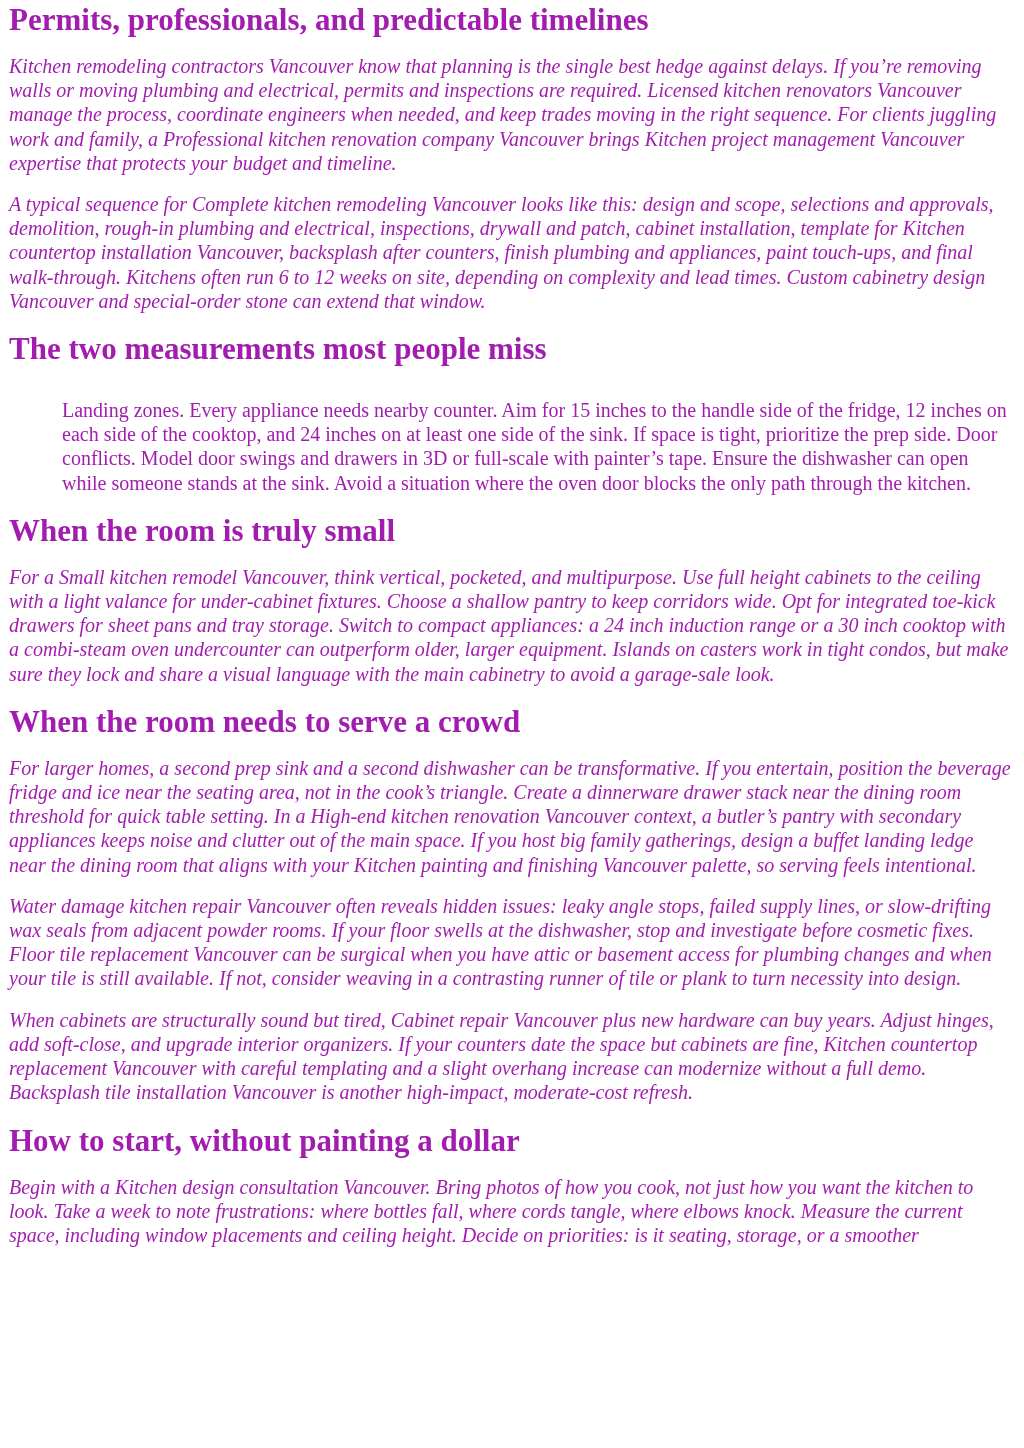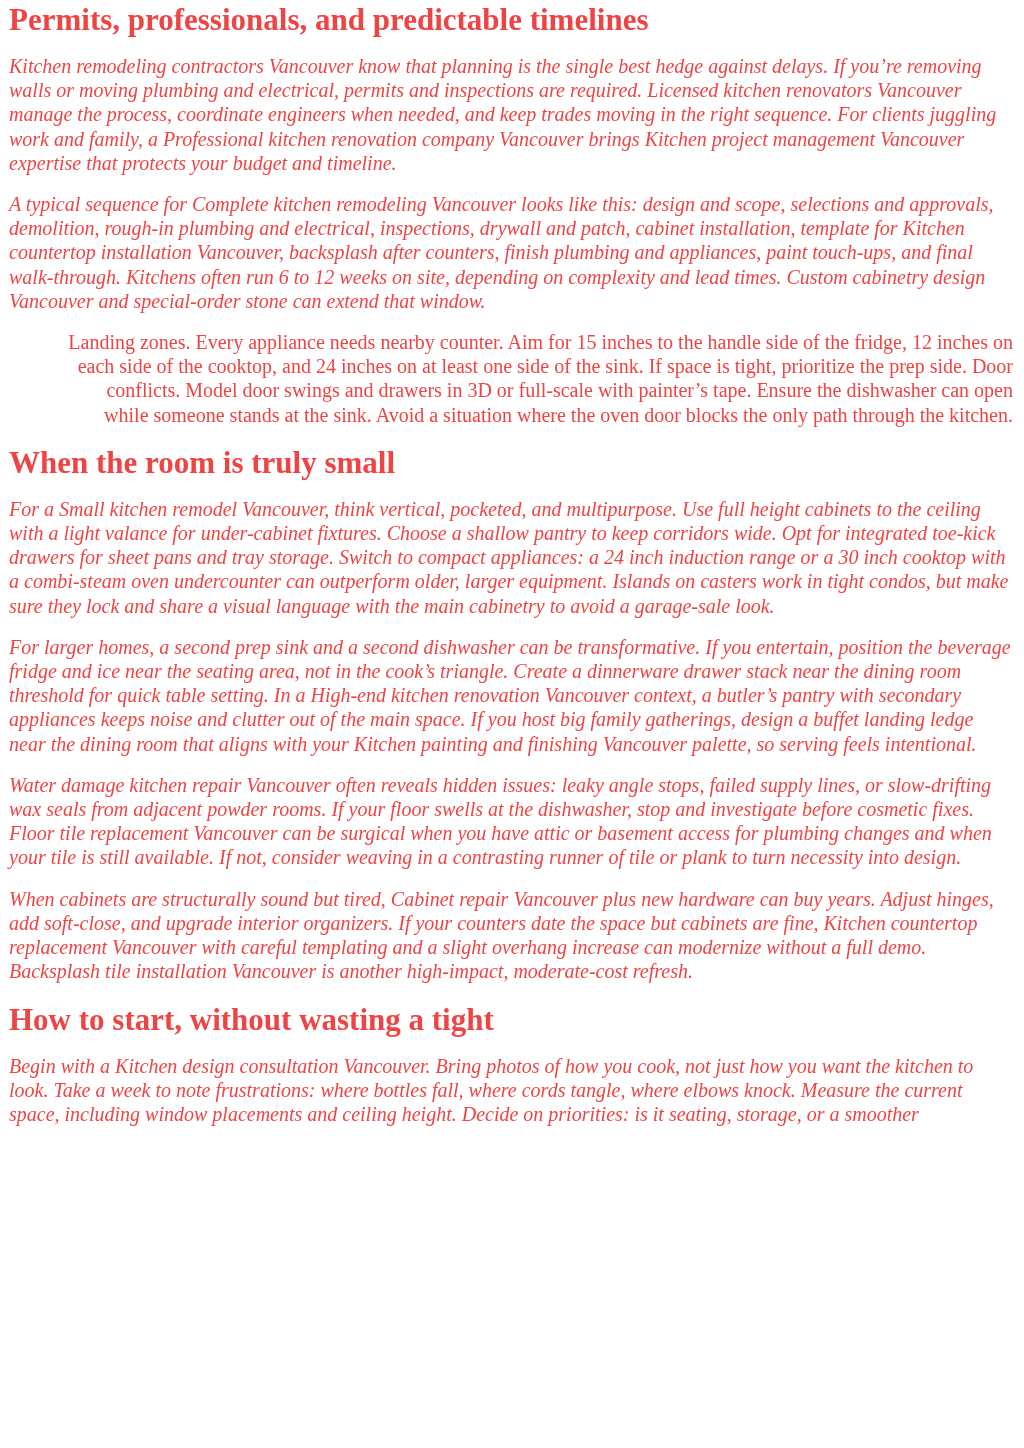--- a/index.html
+++ b/index.html
@@ -7,67 +7,68 @@
     padding: 0;
     background: #ffffff;
   }
   .page {
     width: 1024px;
     height: 1448px;
     box-sizing: border-box;
     padding: 2px 11px 0 9px;
     overflow: hidden;
     background: #ffffff;
-    color: #ef4444;
+    color: #a21caf;
     font-family: "Liberation Serif", "DejaVu Serif", serif;
     font-size: 20px;
     line-height: 24.2px;
     text-align: left;
   }
   .page h1, .page h2 {
     font-size: 31px;
     line-height: 35px;
     font-weight: bold;
     margin: 18px 0 17px 0;
     letter-spacing: 0;
   }
   .page h1 {
     margin-top: 0;
   }
   .page p {
     margin: 17px 0;
     font-style: italic;
   }
   .page blockquote {
-    margin: 17px 0 17px 53px;
+    margin: 32px 0 17px 53px;
     padding: 0;
-    text-align: right;
   }
 </style>
 </head>
 <body>
 
 <div class="page">
   <h1>Permits, professionals, and predictable timelines</h1>
 
   <p>Kitchen remodeling contractors Vancouver know that planning is the single best hedge against delays. If you’re removing walls or moving plumbing and electrical, permits and inspections are required. Licensed kitchen renovators Vancouver manage the process, coordinate engineers when needed, and keep trades moving in the right sequence. For clients juggling work and family, a Professional kitchen renovation company Vancouver brings Kitchen project management Vancouver expertise that protects your budget and timeline.</p>
 
   <p>A typical sequence for Complete kitchen remodeling Vancouver looks like this: design and scope, selections and approvals, demolition, rough-in plumbing and electrical, inspections, drywall and patch, cabinet installation, template for Kitchen countertop installation Vancouver, backsplash after counters, finish plumbing and appliances, paint touch-ups, and final walk-through. Kitchens often run 6 to 12 weeks on site, depending on complexity and lead times. Custom cabinetry design Vancouver and special-order stone can extend that window.</p>
 
+  <h2>The two measurements most people miss</h2>
 
   <blockquote>Landing zones. Every appliance needs nearby counter. Aim for 15 inches to the handle side of the fridge, 12 inches on each side of the cooktop, and 24 inches on at least one side of the sink. If space is tight, prioritize the prep side. Door conflicts. Model door swings and drawers in 3D or full-scale with painter’s tape. Ensure the dishwasher can open while someone stands at the sink. Avoid a situation where the oven door blocks the only path through the kitchen.</blockquote>
 
   <h2>When the room is truly small</h2>
 
   <p>For a Small kitchen remodel Vancouver, think vertical, pocketed, and multipurpose. Use full height cabinets to the ceiling with a light valance for under-cabinet fixtures. Choose a shallow pantry to keep corridors wide. Opt for integrated toe-kick drawers for sheet pans and tray storage. Switch to compact appliances: a 24 inch induction range or a 30 inch cooktop with a combi-steam oven undercounter can outperform older, larger equipment. Islands on casters work in tight condos, but make sure they lock and share a visual language with the main cabinetry to avoid a garage-sale look.</p>
 
+  <h2>When the room needs to serve a crowd</h2>
 
   <p>For larger homes, a second prep sink and a second dishwasher can be transformative. If you entertain, position the beverage fridge and ice near the seating area, not in the cook’s triangle. Create a dinnerware drawer stack near the dining room threshold for quick table setting. In a High-end kitchen renovation Vancouver context, a butler’s pantry with secondary appliances keeps noise and clutter out of the main space. If you host big family gatherings, design a buffet landing ledge near the dining room that aligns with your Kitchen painting and finishing Vancouver palette, so serving feels intentional.</p>
 
 
   <p>Water damage kitchen repair Vancouver often reveals hidden issues: leaky angle stops, failed supply lines, or slow-drifting wax seals from adjacent powder rooms. If your floor swells at the dishwasher, stop and investigate before cosmetic fixes. Floor tile replacement Vancouver can be surgical when you have attic or basement access for plumbing changes and when your tile is still available. If not, consider weaving in a contrasting runner of tile or plank to turn necessity into design.</p>
 
   <p>When cabinets are structurally sound but tired, Cabinet repair Vancouver plus new hardware can buy years. Adjust hinges, add soft-close, and upgrade interior organizers. If your counters date the space but cabinets are fine, Kitchen countertop replacement Vancouver with careful templating and a slight overhang increase can modernize without a full demo. Backsplash tile installation Vancouver is another high-impact, moderate-cost refresh.</p>
 
-  <h2>How to start, without wasting a tight</h2>
+  <h2>How to start, without painting a dollar</h2>
 
   <p>Begin with a Kitchen design consultation Vancouver. Bring photos of how you cook, not just how you want the kitchen to look. Take a week to note frustrations: where bottles fall, where cords tangle, where elbows knock. Measure the current space, including window placements and ceiling height. Decide on priorities: is it seating, storage, or a smoother</p>
 </div>
 
 </body></html>

